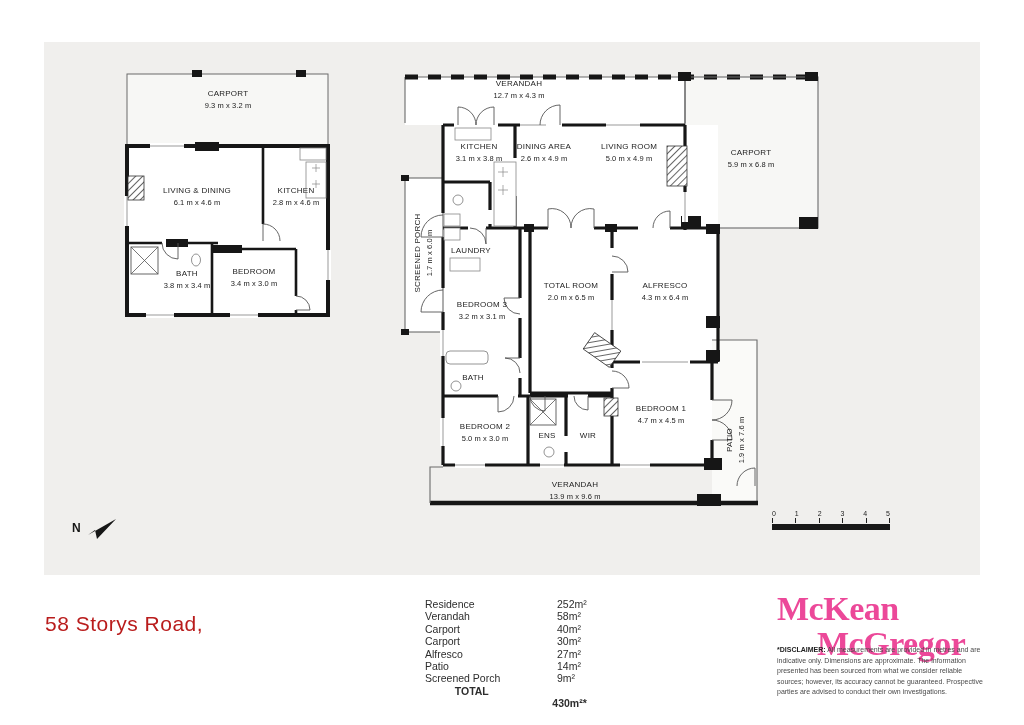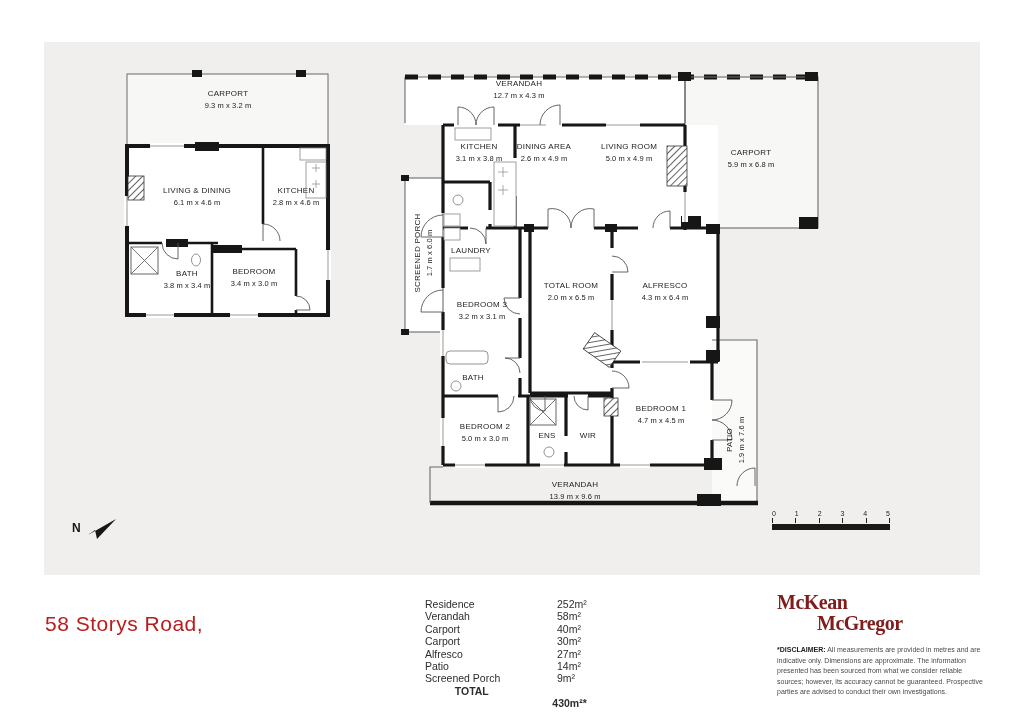--- a/index.html
+++ b/index.html
@@ -22,21 +22,21 @@
   .scale .ticks i{display:block;width:1px;background:#222;}
   .scale .bar{height:6px;background:#191919;margin-top:1px;}
   
   .address{position:absolute;left:45px;top:610px;font-size:21px;line-height:1.38;
            color:#b91c1c;letter-spacing:.5px;}
   .areas{position:absolute;left:425px;top:598px;font-size:10.5px;color:#2d2d2d;}
   .areas .row{display:flex;line-height:12.4px;align-items:flex-end;}
   .areas .lab{width:132px;}
   .areas .row.total{font-weight:bold;flex-direction:column;}
   .logo{position:absolute;left:777px;top:592px;font-family:"Liberation Serif",serif;
-        font-weight:bold;color:#7f1d1d;font-size:20px;line-height:1;letter-spacing:-.5px;}
+        font-weight:bold;color:#ec4899;font-size:34px;line-height:1;letter-spacing:-.5px;}
   .logo .l2{margin-left:40px;margin-top:1px;}
   .disclaimer{position:absolute;left:777px;top:645px;width:206px;font-size:7px;
               line-height:1.5;color:#4a4a4a;}
   .disclaimer b{color:#222;}
 </style>
 </head>
 <body>
 
 <div class="page">
   <div class="sheet"></div>

